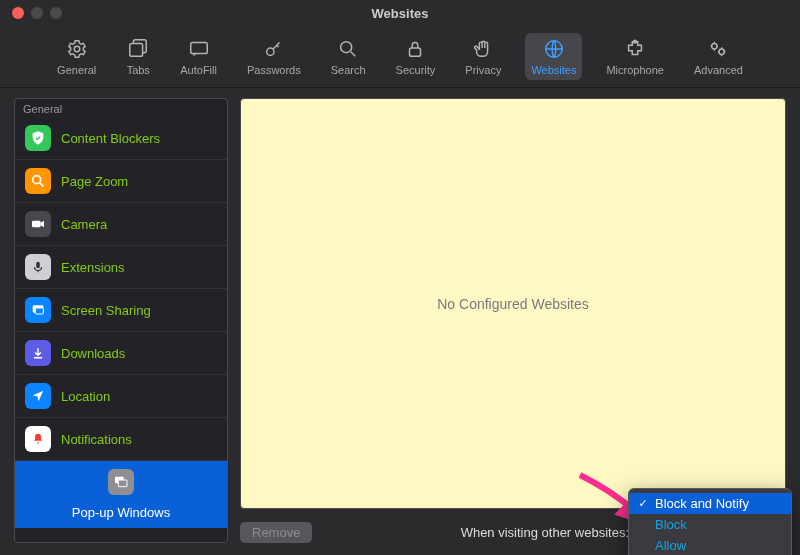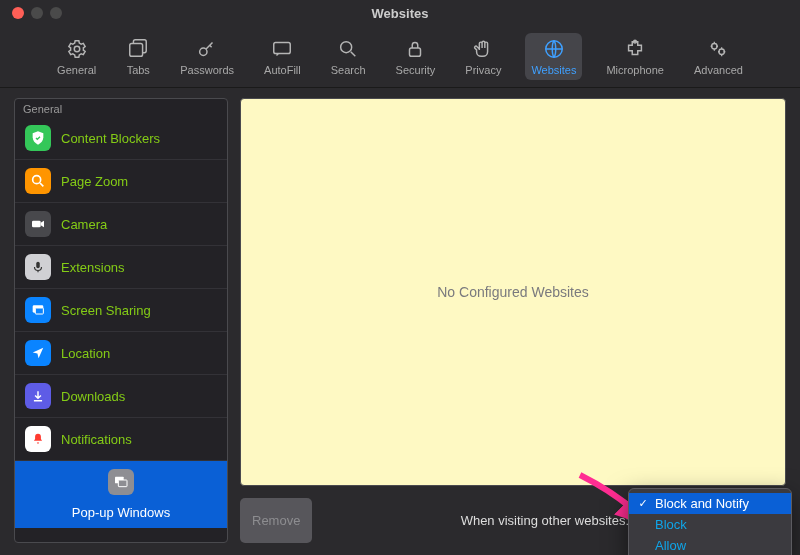--- a/index.html
+++ b/index.html
@@ -18,21 +18,21 @@
   .sidebar { width: 214px; border: 1px solid #4a4a4e; border-radius: 4px; background: #232226; display: flex; flex-direction: column; overflow: hidden; }
   .sbheader { font-size: 11px; color: #9a9a9a; padding: 4px 8px 2px; }
   .sbitem { display: flex; align-items: center; gap: 10px; padding: 8px 10px; font-size: 13px; color: #84cc16; border-bottom: 1px solid #333237; cursor: default; }
   .sbitem:last-child { border-bottom: none; flex-direction: column; }
   .sbitem.selected { background: #0a60d6; color: #fff; }
   .sbicon { width: 26px; height: 26px; border-radius: 6px; display: flex; align-items: center; justify-content: center; flex-shrink: 0; }
   .main { flex: 1; display: flex; flex-direction: column; }
   .mainlabel { font-size: 13px; color: #ddd; margin: 4px 0 8px 2px; }
   .listbox { flex: 1; border: 1px solid #4a4a4e; border-radius: 4px; background: #fef9c3; display: flex; align-items: center; justify-content: center; color: #7a7a7e; font-size: 14px; }
   .footer { display: flex; align-items: center; gap: 12px; margin-top: 12px; }
-  .btn { background: #57565b; color: #8d8d90; border-radius: 5px; padding: 15px 12px; font-size: 13px; border: none; }
+  .btn { background: #57565b; color: #8d8d90; border-radius: 5px; padding: 3px 12px; font-size: 13px; border: none; }
   .flabel { margin-left: auto; font-size: 13px; color: #ddd; }
   .select { width: 145px; height: 22px; background: #57565b; border-radius: 5px; }
   .dropdown { position: absolute; right: 8px; bottom: -6px; width: 164px; background: #3b3a3f; border: 1px solid #5c5b60; border-radius: 6px; padding: 4px 0; box-shadow: 0 8px 24px rgba(0,0,0,0.5); z-index: 10; }
   .dditem { display: flex; align-items: center; gap: 6px; padding: 3px 10px 3px 8px; font-size: 13px; color: #0ea5e9; cursor: default; }
   .dditem.sel { background: #0a60d6; color: #fff; }
   .check { width: 12px; text-align: center; font-size: 11px; }
   .arrow { position: absolute; width: 90px; height: 70px; pointer-events: none; z-index: 9; }
   .help { position: absolute; right: 8px; bottom: 8px; width: 20px; height: 20px; border-radius: 50%; background: #55545a; color: #ddd; font-size: 13px; display: flex; align-items: center; justify-content: center; }
   svg { display: block; }
 </style>
@@ -63,34 +63,34 @@
         <svg width="22" height="22" viewBox="0 0 24 24" fill="none" stroke="currentColor" stroke-width="1.6">
           <rect x="3" y="6" width="14" height="14" rx="2"></rect>
           <path d="M7 6V4a2 2 0 0 1 2-2h10a2 2 0 0 1 2 2v10a2 2 0 0 1-2 2h-2"></path>
         </svg>
       </span>
     <span>Tabs</span>
   </div>
   <div class="tbitem">
     <span class="tbicon">
         <svg width="22" height="22" viewBox="0 0 24 24" fill="none" stroke="currentColor" stroke-width="1.6">
+          <rect x="3" y="5" width="18" height="12" rx="2"></rect>
+          <path d="M6 19l2-2"></path>
+        </svg>
+      </span>
+    <span>AutoFill</span>
+  </div>
+  <div class="tbitem">
+    <span class="tbicon">
+        <svg width="22" height="22" viewBox="0 0 24 24" fill="none" stroke="currentColor" stroke-width="1.6">
           <circle cx="8" cy="15" r="4"></circle>
           <path d="M11 12l7-7m-3 3l2 2"></path>
         </svg>
       </span>
     <span>Passwords</span>
-  </div>
-  <div class="tbitem">
-    <span class="tbicon">
-        <svg width="22" height="22" viewBox="0 0 24 24" fill="none" stroke="currentColor" stroke-width="1.6">
-          <rect x="3" y="5" width="18" height="12" rx="2"></rect>
-          <path d="M6 19l2-2"></path>
-        </svg>
-      </span>
-    <span>AutoFill</span>
   </div>
   <div class="tbitem">
     <span class="tbicon">
         <svg width="22" height="22" viewBox="0 0 24 24" fill="none" stroke="currentColor" stroke-width="1.6">
           <circle cx="10" cy="10" r="6"></circle>
           <path d="M20 20l-5-5"></path>
         </svg>
       </span>
     <span>Search</span>
   </div>
@@ -183,34 +183,34 @@
     <div class="sbitem">
       <span class="sbicon" style="background:#0a84ff">
           <svg width="16" height="16" viewBox="0 0 24 24" fill="#fff">
             <rect x="4" y="5" width="16" height="11" rx="2"></rect>
             <rect x="8" y="9" width="12" height="9" rx="1" fill="#0a84ff" stroke="#fff" stroke-width="1.5"></rect>
           </svg>
         </span>
       <span>Screen Sharing</span>
     </div>
     <div class="sbitem">
+      <span class="sbicon" style="background:#5e5ce6">
+          <svg width="14" height="14" viewBox="0 0 24 24" fill="none" stroke="#fff" stroke-width="2.5">
+            <path d="M12 4v11m-5-4l5 5 5-5M5 20h14"></path>
+          </svg>
+        </span>
+      <span>Downloads</span>
+    </div>
+    <div class="sbitem">
       <span class="sbicon" style="background:#0a84ff">
           <svg width="14" height="14" viewBox="0 0 24 24" fill="#fff">
             <path d="M3 11l18-8-8 18-2-8z"></path>
           </svg>
         </span>
       <span>Location</span>
-    </div>
-    <div class="sbitem">
-      <span class="sbicon" style="background:#5e5ce6">
-          <svg width="14" height="14" viewBox="0 0 24 24" fill="none" stroke="#fff" stroke-width="2.5">
-            <path d="M12 4v11m-5-4l5 5 5-5M5 20h14"></path>
-          </svg>
-        </span>
-      <span>Downloads</span>
     </div>
     <div class="sbitem">
       <span class="sbicon" style="background:#fff">
           <svg width="14" height="14" viewBox="0 0 24 24" fill="#ff3b30">
             <path d="M12 3a5 5 0 0 0-5 5v4l-2 3h14l-2-3V8a5 5 0 0 0-5-5zM10 18a2 2 0 0 0 4 0"></path>
           </svg>
         </span>
       <span>Notifications</span>
     </div>
     <div class="sbitem selected">

